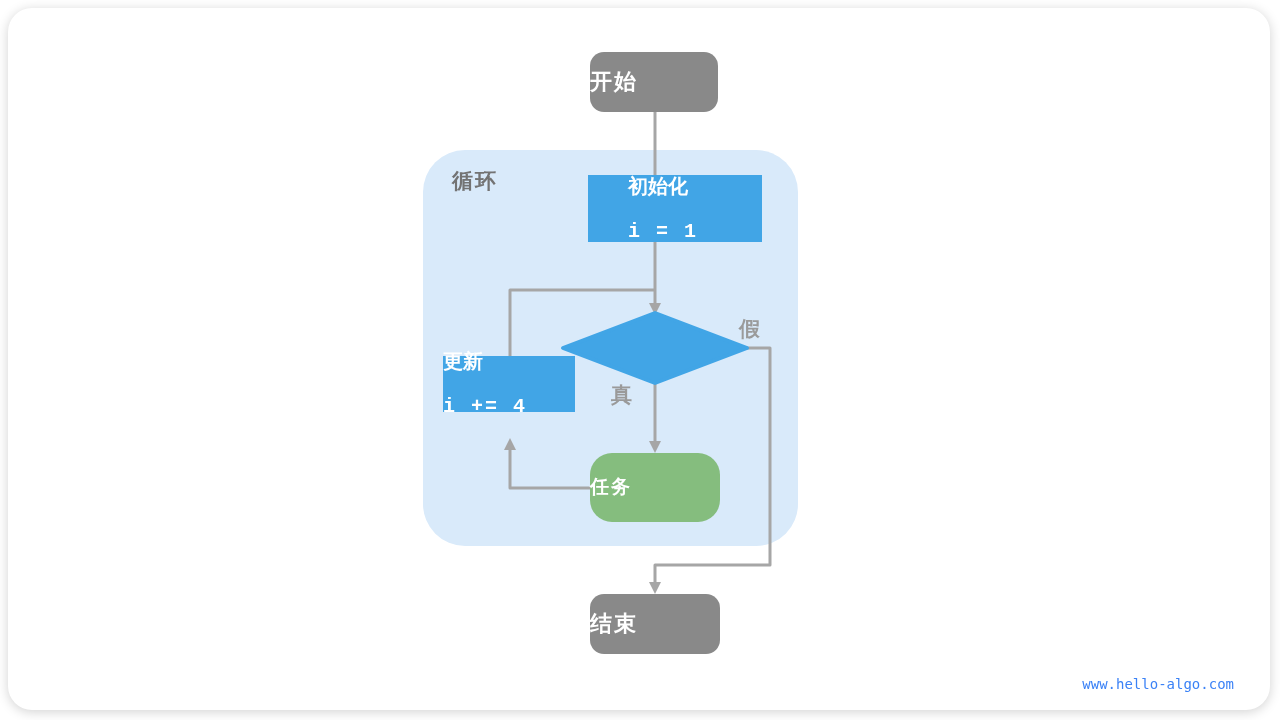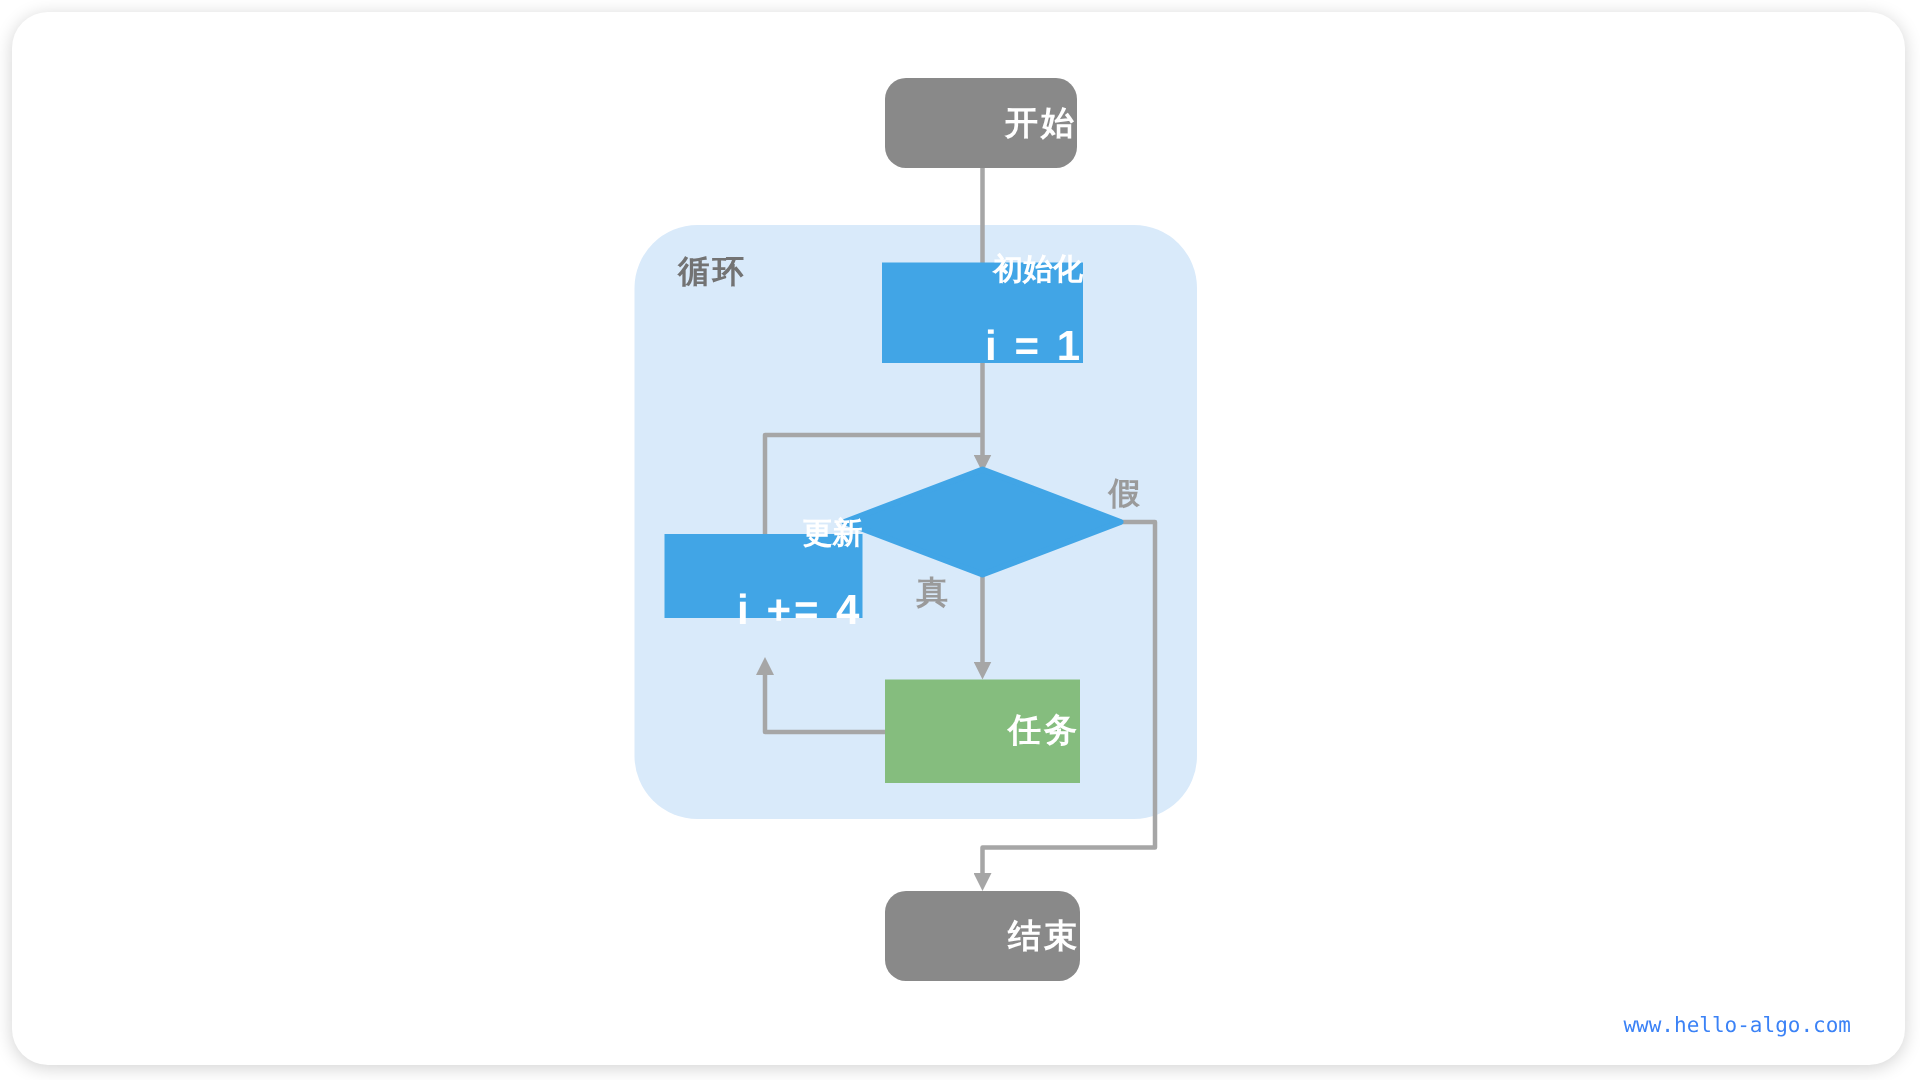--- a/index.html
+++ b/index.html
@@ -40,50 +40,51 @@
     left: 452px; top: 167px;
     font-size: 21px;
     font-weight: 700;
     color: #737373;
     letter-spacing: 2px;
   }
   .node {
     position: absolute;
     display: flex;
     flex-direction: column;
-    align-items: flex-end;
+    align-items: flex-start;
     justify-content: center;
     color: #ffffff;
     font-weight: 700;
     text-align: center;
     line-height: 1.3;
   }
   .node.terminal {
     background: #898989;
     border-radius: 14px;
     font-size: 22px;
     letter-spacing: 2px;
   }
   .node.process {
     background: #41a5e6;
     font-size: 20px;
   }
   .node.task {
     background: #85bd7e;
-    font-size: 22px;
+    font-size: 19px;
     letter-spacing: 2px;
+    border-radius: 22px;
   }
   .node-start { left: 590px; top: 52px;  width: 128px; height: 60px; }
-  .node-init  { left: 588px; top: 175px; width: 134px; height: 67px; }
+  .node-init  { left: 588px; top: 175px; width: 134px; height: 67px; padding-left: 40px; }
   .node-update{ left: 443px; top: 356px; width: 132px; height: 56px; }
   .node-task  { left: 590px; top: 453px; width: 130px; height: 69px; }
   .node-end   { left: 590px; top: 594px; width: 130px; height: 60px; }
   .code {
-    font-family: Liberation Sans, sans-serif;
-    font-size: 28px;
+    font-family: Liberation Mono, monospace;
+    font-size: 20px;
     font-weight: 700;
     letter-spacing: 2px;
     margin-top: 20px;
   }
   .condition-shape {
     position: absolute;
     left: 0; top: 0;
     width: 1280px; height: 720px;
     pointer-events: none;
   }

